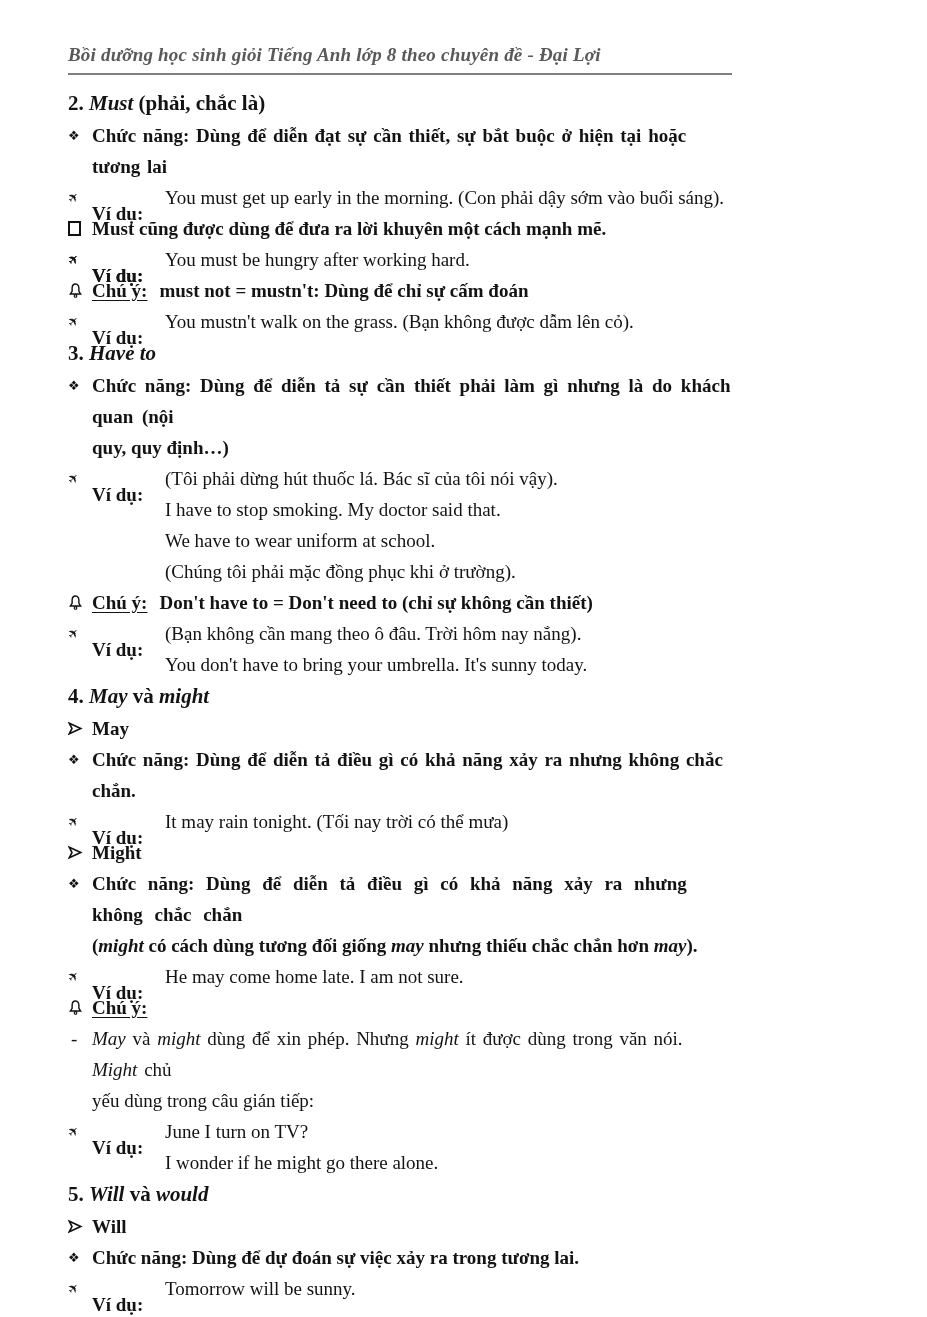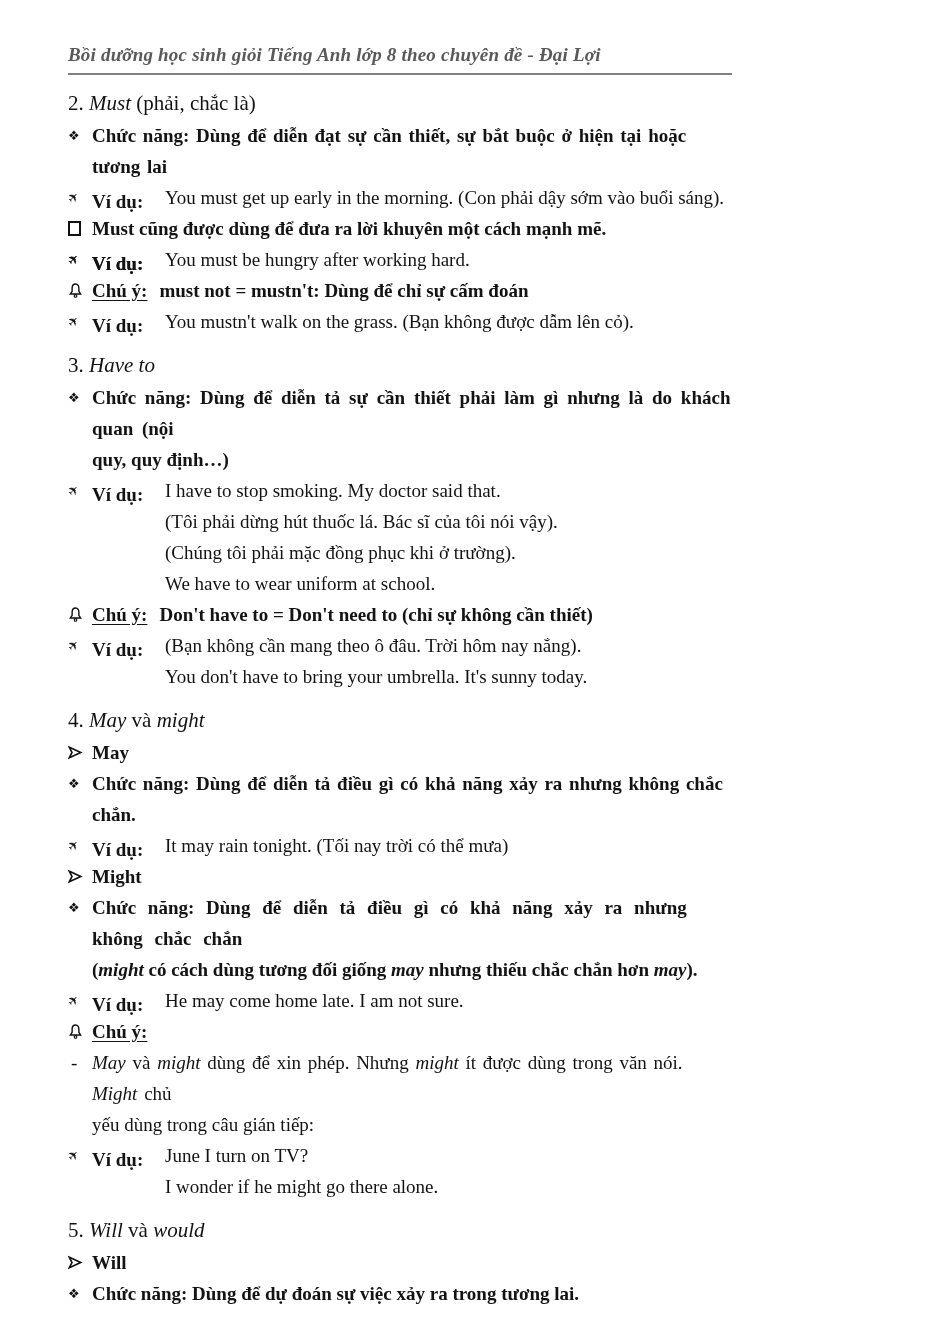--- a/index.html
+++ b/index.html
@@ -17,25 +17,25 @@
   }
   
   .block{position:relative;padding-left:24px;font-size:19px;}
   .tline{line-height:31px;min-height:31px;}
   .bd{font-weight:bold;}
   .it{font-style:italic;}
   .icon-col{
     position:absolute;left:0;top:0;width:24px;height:31px;
     display:flex;align-items:center;justify-content:flex-start;
   }
-  .heading{padding-left:0;font-size:21px;margin-top:12px;}
+  .heading{padding-left:0;font-size:21px;font-weight:bold;}
   .heading .tline{line-height:33px;min-height:33px;}
   .example{padding-left:97px;}
   .example .label{
-    position:absolute;left:24px;top:4px;line-height:31px;font-weight:bold;
+    position:absolute;left:24px;top:16px;line-height:31px;font-weight:bold;
   }
   .note{line-height:31px;min-height:31px;}
   .note .label{
     font-weight:bold;text-decoration:underline;text-underline-offset:3px;
     margin-right:12px;
   }
   .note .ntext{font-weight:bold;margin-top:27px;}
   .dash .icon-col{padding-left:3px;}
   
   .g-diamond{font-family:"DejaVu Sans",sans-serif;font-size:13px;color:#111;}
@@ -132,24 +132,24 @@
           <div class="tline" style="word-spacing: 4px;"><span class="bd">Chức năng: Dùng để diễn tả sự cần thiết phải làm gì nhưng là do khách quan (nội</span></div>
           <div class="tline"><span class="bd">quy, quy định…)</span></div>
         </div>
       </div>
       <div class="block example">
         <span class="icon-col">
           <span class="g-plane">✈</span>
         </span>
         <span class="label">Ví dụ:</span>
         <div class="text">
+          <div class="tline"><span>(Tôi phải dừng hút thuốc lá. Bác sĩ của tôi nói vậy).</span></div>
           <div class="tline"><span>I have to stop smoking. My doctor said that.</span></div>
-          <div class="tline"><span>(Tôi phải dừng hút thuốc lá. Bác sĩ của tôi nói vậy).</span></div>
+          <div class="tline"><span>We have to wear uniform at school.</span></div>
           <div class="tline"><span>(Chúng tôi phải mặc đồng phục khi ở trường).</span></div>
-          <div class="tline"><span>We have to wear uniform at school.</span></div>
         </div>
       </div>
       <div class="block note"><span class="icon-col">
           <svg class="icon-svg" width="15" height="17" viewBox="0 0 16 17">
             <path d="M8 1.6 C5.3 1.6 4.4 3.9 4.4 6.1 L4.4 9.4 L2.5 12.3 L13.5 12.3 L11.6 9.4 L11.6 6.1 C11.6 3.9 10.7 1.6 8 1.6 Z" fill="none" stroke="#111" stroke-width="1.5"></path>
             <circle cx="8" cy="14.3" r="1.4" fill="none" stroke="#111" stroke-width="1.2"></circle>
           </svg>
         </span><span class="label">Chú ý:</span><span class="ntext"><span class="bd">Don't have to = Don't need to (chỉ sự không cần thiết)</span></span></div>
       <div class="block example">
         <span class="icon-col">

